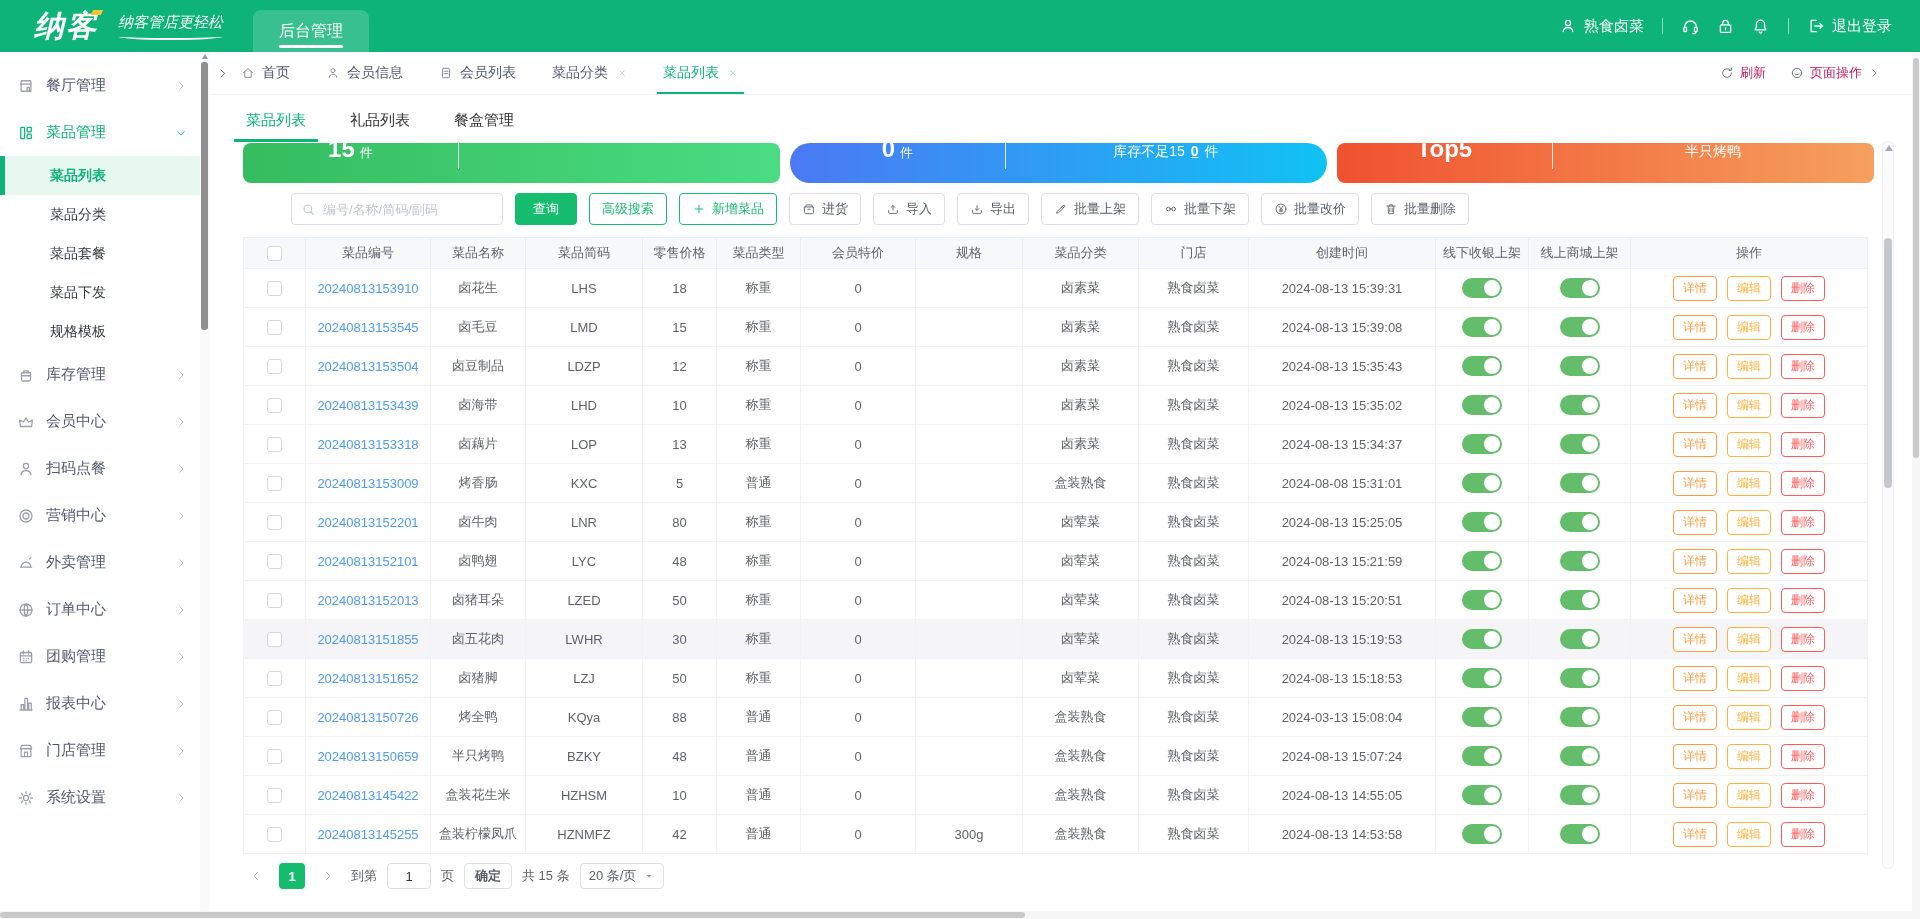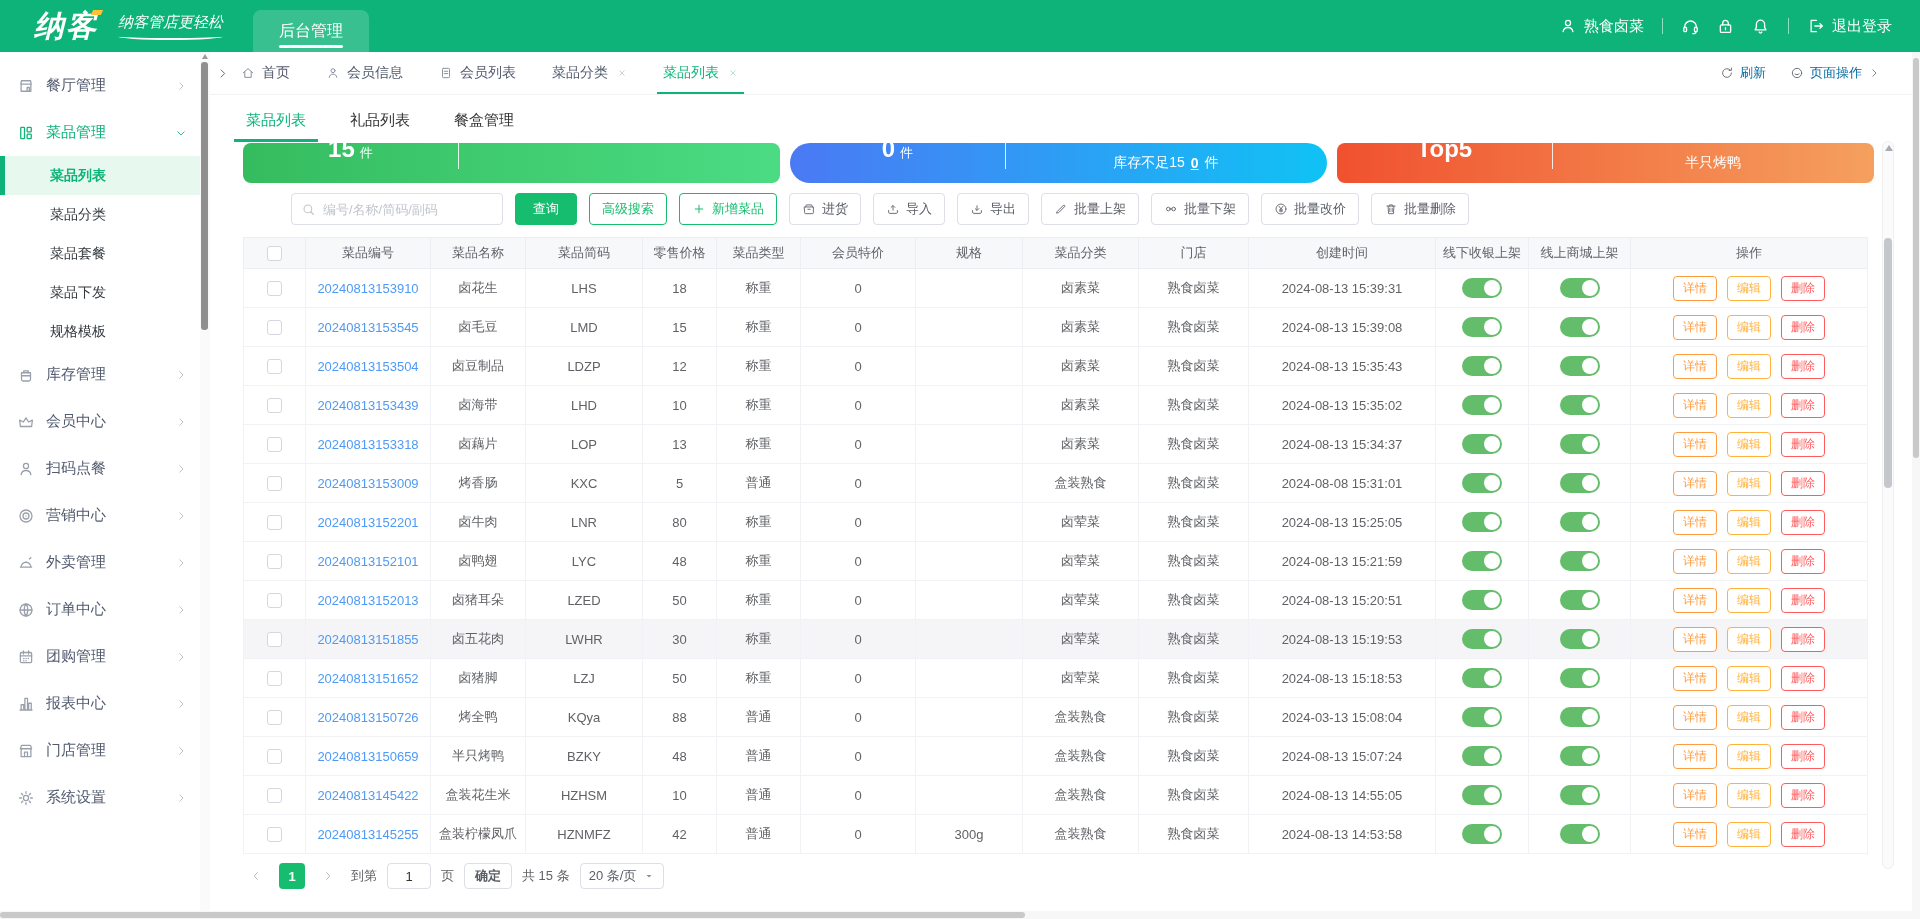--- a/index.html
+++ b/index.html
@@ -49,38 +49,38 @@
   
   .tabbar { height:42px; display:flex; align-items:stretch; padding:0 40px 0 6px; }
   .collapse-btn { align-self:center; color:#565b64; display:flex; cursor:pointer; margin-right:12px; }
   .tab { display:flex; align-items:center; gap:7px; margin-right:36px; color:#515a6e; font-size:14px;
     position:relative; cursor:pointer; }
   .tab .ticon { color:#8a919c; display:flex; }
   .tab .tclose { color:#b9bdc4; display:flex; margin-left:2px; }
   .tab.active { color:#0db378; }
   .tab.active .tclose { color:#8fd8bd; }
   .tab.active::after { content:""; position:absolute; left:-6px; right:-6px; bottom:0; height:2px; background:#0db378; }
-  .tab-actions { margin-left:auto; display:flex; align-items:center; gap:24px; color:#0369a1; font-size:13px; }
+  .tab-actions { margin-left:auto; display:flex; align-items:center; gap:24px; color:#be185d; font-size:13px; }
   .tab-actions .act { display:flex; align-items:center; gap:6px; cursor:pointer; }
   .tab-actions .act .aicon { color:#6b7079; display:flex; }
 
   
   .content { flex:1; padding:8px 0 0 18px; position:relative; border-top:1px solid #f2f2f2; }
   .subtabs { display:flex; gap:40px; padding-left:16px; }
   .subtab { font-size:15px; color:#333; padding:8px 2px 12px; position:relative; cursor:pointer; }
   .subtab.active { color:#0db378; }
   .subtab.active::after { content:""; position:absolute; left:-10px; right:-10px; bottom:0; height:3px; background:#0db378; }
 
   .stats { display:flex; gap:10px; height:40px; margin:1px 46px 0 15px; }
   .stat-card { flex:1; border-radius:8px; position:relative; color:#fff; overflow:hidden; }
   .stat-num { position:absolute; top:-8px; left:0; width:40%; text-align:center;
     font-size:24px; font-weight:700; white-space:nowrap; }
   .stat-num .unit { font-size:13px; font-weight:400; margin-left:5px; }
   .stat-divider { position:absolute; left:40%; top:0; height:26px; width:1px; background:rgba(255,255,255,.85); }
-  .stat-right { position:absolute; left:40%; right:0; top:0; bottom:0; display:flex; align-items:center;
+  .stat-right { position:absolute; left:40%; right:0; top:0; bottom:0; display:flex; align-items:flex-start;
     justify-content:center; font-size:14px; gap:6px; }
   .stat-right .lnk { text-decoration:underline; font-weight:700; cursor:pointer; }
 
   .toolbar { display:flex; gap:12px; margin:10px 0 0 15px; align-items:center;padding-left:48px; }
   .search-box { width:212px; height:32px; border:1px solid #dcdfe6; border-radius:4px; background:#fff;
     display:flex; align-items:center; gap:7px; padding:0 9px; color:#c0c4cc; }
   .search-box input { border:0; outline:0; flex:1; min-width:0; font-size:13px; color:#333;
     font-family:inherit; }
   .search-box input::placeholder { color:#c0c4cc; }
   .btn { height:32px; padding:0 12px; border-radius:4px; font-size:13px; display:inline-flex;

